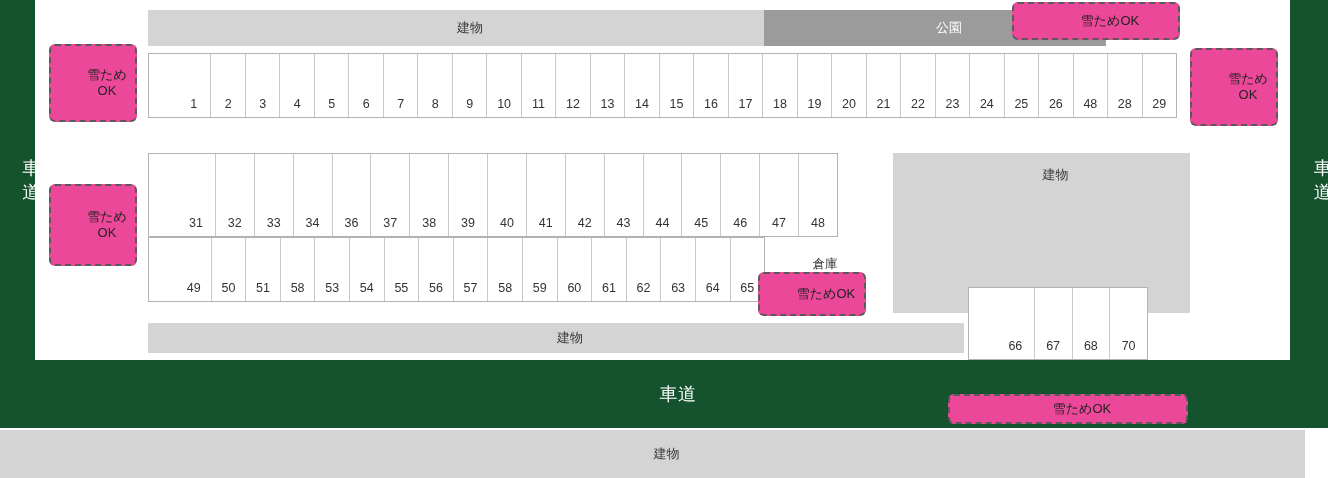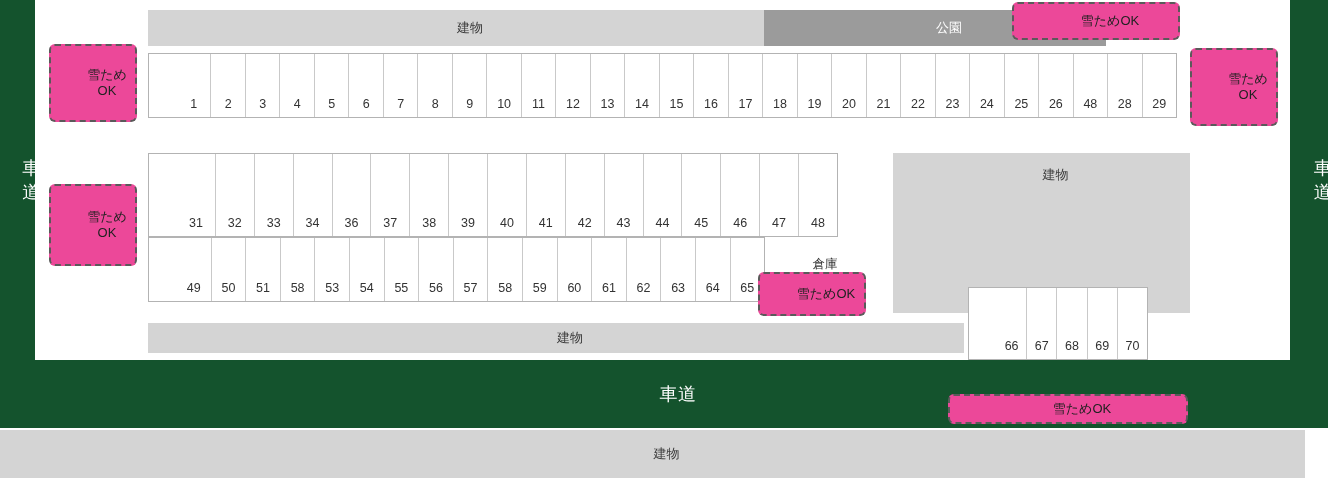--- a/index.html
+++ b/index.html
@@ -337,23 +337,20 @@
       <div class="stall" style="flex: 1 1 0px;">
         <span>66</span>
       </div>
       <div class="stall" style="flex: 1 1 0px;">
         <span>67</span>
       </div>
       <div class="stall" style="flex: 1 1 0px;">
         <span>68</span>
       </div>
       <div class="stall" style="flex: 1 1 0px;">
-        <span>69</span>
-      </div>
-      <div class="stall" style="flex: 1 1 0px;">
         <span>70</span>
       </div>
     </div>
 
   <div class="abs plain-label" style="left:766px; top:256px; width:90px; height:16px;">
     <span>倉庫</span>
   </div>
 
   <div class="abs snow-box" style="left:1012px; top:2px; width:168px; height:38px;">
     <span>雪ためOK</span>

